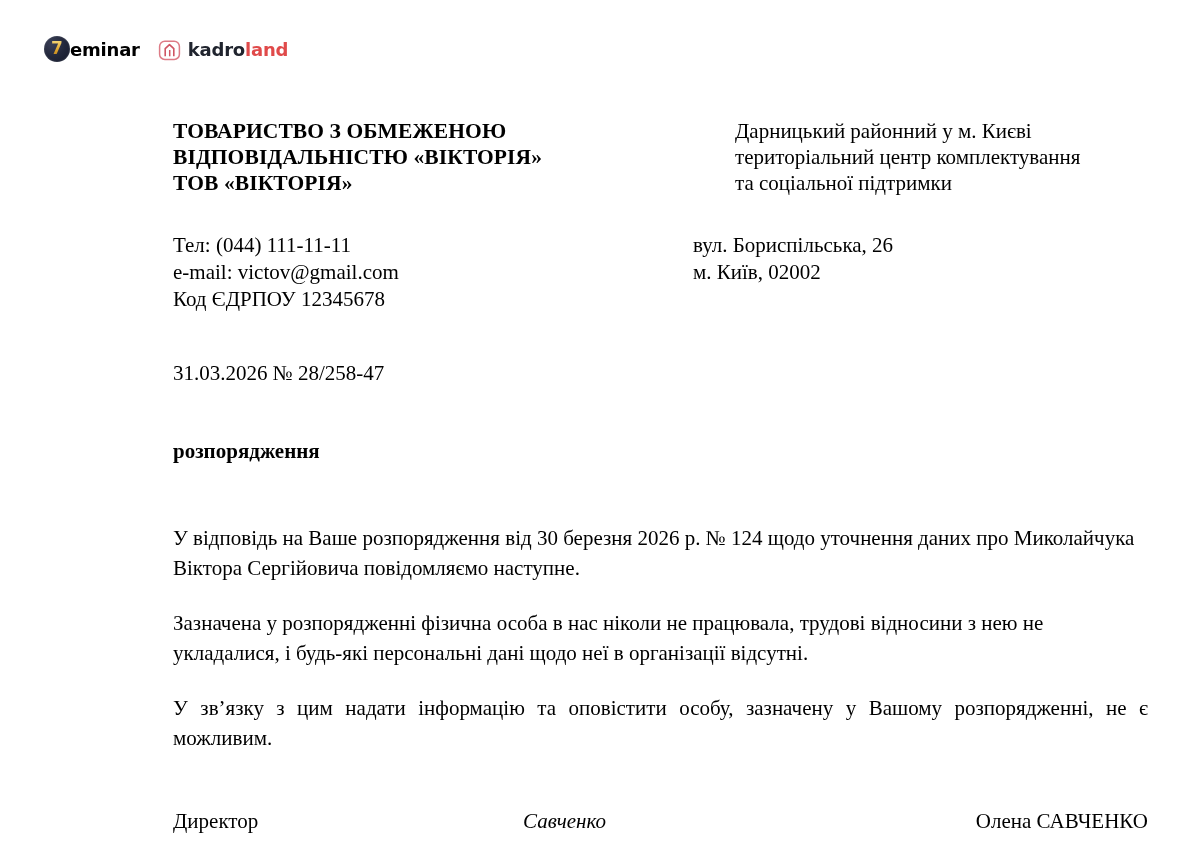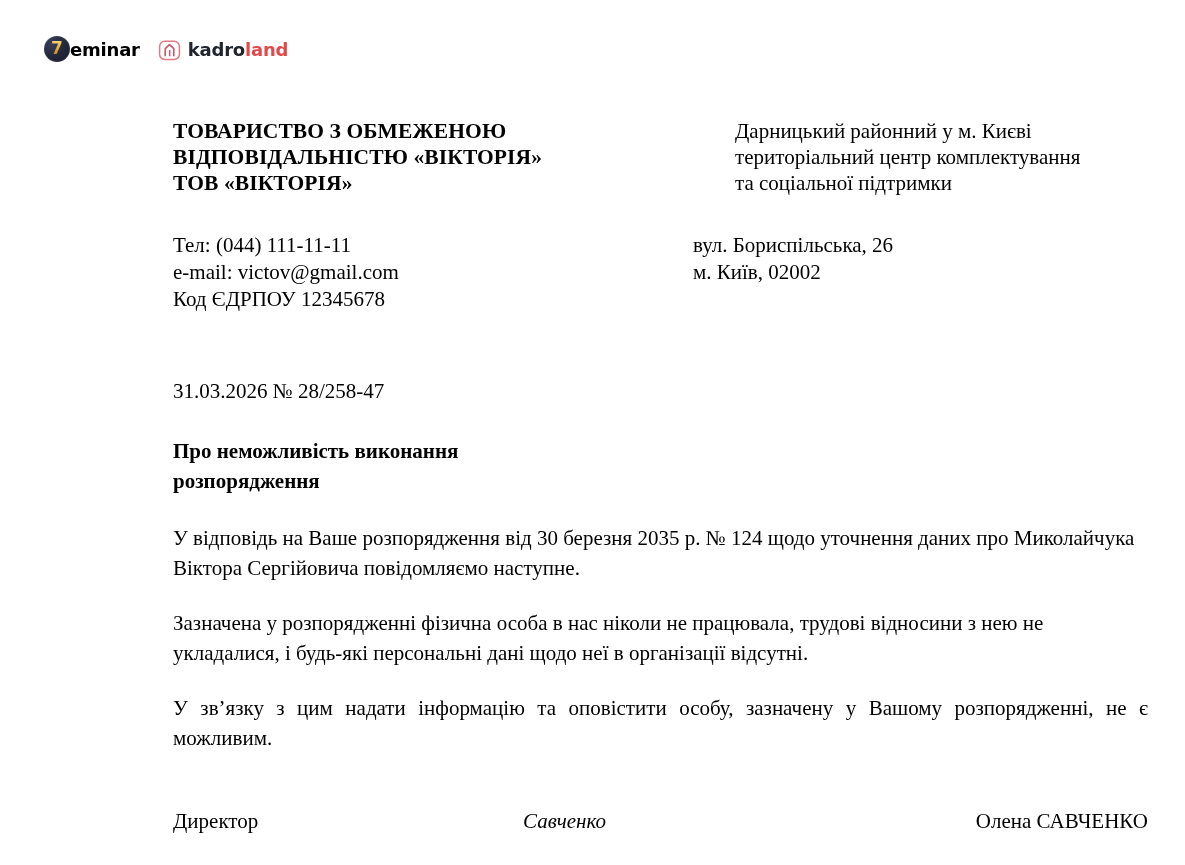--- a/index.html
+++ b/index.html
@@ -99,21 +99,21 @@
     font-size: 21px;
     line-height: 27px;
   }
   .recipient-addr {
     font-size: 21px;
     line-height: 27px;
   }
 
   .row-head     { position: absolute; left: 173px; top: 118px; width: 975px; gap: 42px; }
   .row-contacts { position: absolute; left: 173px; top: 232px; width: 975px; }
-  .row-date     { position: absolute; left: 173px; top: 378px; width: 975px; }
+  .row-date     { position: absolute; left: 173px; top: 360px; width: 975px; }
   .row-subject  { position: absolute; left: 173px; top: 436px; width: 460px; }
   .row-body     { position: absolute; left: 173px; top: 523px; width: 975px; }
   .row-sign     { position: absolute; left: 173px; top: 808px; width: 975px; }
 
   .date-line {
     font-size: 21px;
     line-height: 27px;
   }
   .subject {
     font-size: 21px;
@@ -207,27 +207,26 @@
     </div>
   </div>
 </div>
 
 <div class="row-date">
   <div class="date-line">31.03.2026 № 28/258-47</div>
 </div>
 
 <div class="row-subject">
   <div class="subject">
-    <div>Про неможливість виконання</div>
     <div>розпорядження</div>
   </div>
 </div>
 
 <div class="row-body">
-  <p class="para nojust">У відповідь на Ваше розпорядження від 30 березня 2035 р. № 124 щодо уточнення даних про Миколайчука Віктора Сергійовича повідомляємо наступне.</p>
+  <p class="para nojust">У відповідь на Ваше розпорядження від 30 березня 2026 р. № 124 щодо уточнення даних про Миколайчука Віктора Сергійовича повідомляємо наступне.</p>
   <p class="para nojust">Зазначена у розпорядженні фізична особа в нас ніколи не працювала, трудові відносини з нею не укладалися, і будь-які персональні дані щодо неї в організації відсутні.</p>
   <p class="para">У зв’язку з цим надати інформацію та оповістити особу, зазначену у Вашому розпорядженні, не є можливим.</p>
 </div>
 
 <div class="row-sign">
   <div class="sign-row">
     <div class="sign-title">Директор</div>
     <div class="sign-signature">Савченко</div>
     <div class="sign-name">Олена САВЧЕНКО</div>
   </div>

